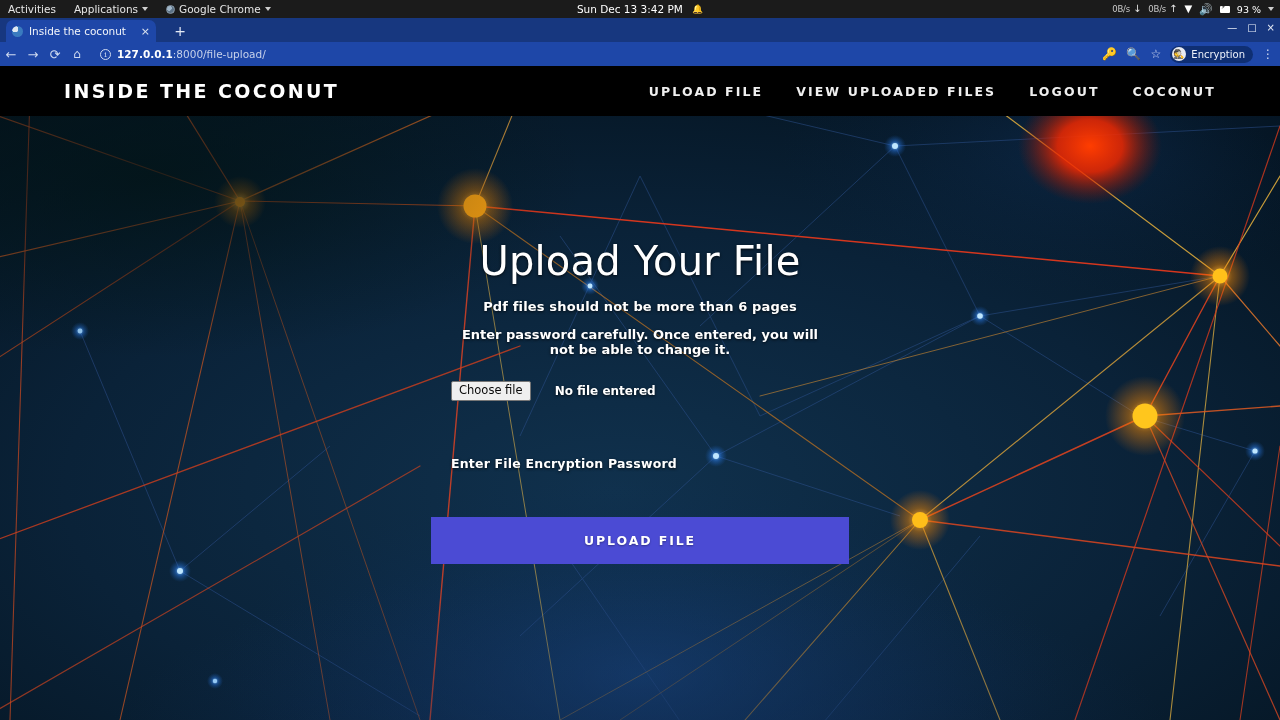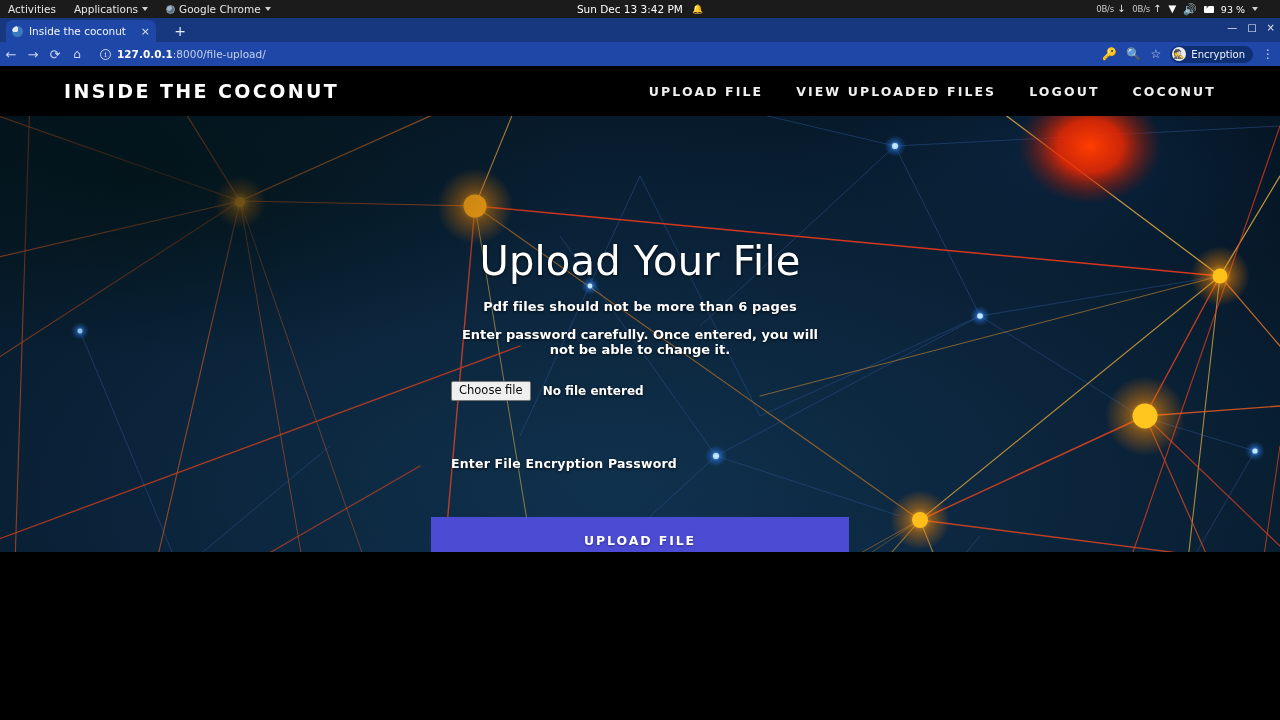--- a/index.html
+++ b/index.html
@@ -2,21 +2,21 @@
 <html><head>
 <meta charset="utf-8">
 <style>
   * { box-sizing: border-box; margin: 0; padding: 0; }
   html, body {
     width: 1280px; height: 720px;
     overflow: hidden;
     font-family: "DejaVu Sans", sans-serif;
     background: #000;
   }
-  .screen { position: relative; width: 1280px; height: 552px; overflow: hidden; }
+  .screen { position: relative; width: 1280px; height: 720px; overflow: hidden; }
 
   
   .topbar {
     position: absolute; top: 0; left: 0; width: 1280px; height: 18px;
     background: #1b1b1b; color: #e6e6e6;
     font-size: 10.5px; font-family: "DejaVu Sans", sans-serif;
     display: flex; align-items: center;
   }
   .topbar-left { display: flex; align-items: center; gap: 18px; padding-left: 8px; }
   .topbar-item { display: flex; align-items: center; gap: 4px; cursor: default; }
@@ -25,21 +25,21 @@
     width: 9px; height: 9px; border-radius: 50%;
     background: radial-gradient(circle at 35% 35%, #9fb6c9 0 35%, #5b7185 36% 100%);
     border: 0.5px solid #8a9aa8;
   }
   .topbar-center {
     position: absolute; left: 50%; transform: translateX(-50%);
     display: flex; align-items: center; gap: 9px; font-size: 10.5px; color: #ffffff;
   }
   .bell { font-size: 9px; color: #b9b9b9; }
   .topbar-right {
-    position: absolute; right: 22px; display: flex; align-items: center; gap: 7px;
+    position: absolute; right: 6px; display: flex; align-items: center; gap: 7px;
     font-size: 9.5px; color: #d8d8d8;
   }
   .net-grp { display: flex; align-items: center; gap: 3px; }
   .net-speed { font-size: 8.5px; color: #c9c9c9; letter-spacing: -0.2px; }
   .arrow-ico { font-size: 10px; color: #e8e8e8; line-height: 1; }
   .wifi-ico { color: #fff; font-size: 10px; line-height: 1; }
   .vol-ico { color: #fff; font-size: 11px; line-height: 1; }
   .batt {
     width: 10px; height: 7px; background: #ffffff; border-radius: 1px;
     position: relative; display: inline-block;
@@ -159,21 +159,21 @@
   .hero-sub {
     margin-top: 17px; color: #ffffff; font-size: 13px; font-weight: bold;
     letter-spacing: 0.15px;
   }
   .hero-warn {
     margin-top: 14px; color: #ffffff; font-size: 13px; font-weight: bold;
     width: 380px; text-align: center; line-height: 1.15;
   }
 
   .form-area { width: 418px; margin-top: 23px; }
-  .file-row { display: flex; align-items: center; gap: 12px; padding-left: 20px; }
+  .file-row { display: flex; align-items: center; gap: 24px; padding-left: 20px; }
   .choose-btn {
     background: #efefef; border: 1px solid #767676; border-radius: 2px;
     color: #0a0a0a; font-size: 11.5px; padding: 2px 7px 3px; line-height: 1.1;
     font-family: "DejaVu Sans", sans-serif; text-shadow: none;
   }
   .file-status { color: #ffffff; font-size: 12px; font-weight: bold; }
 
   .pw-label {
     margin-top: 55px; padding-left: 20px;
     color: #ffffff; font-size: 12.5px; font-weight: bold; letter-spacing: 0.2px;

